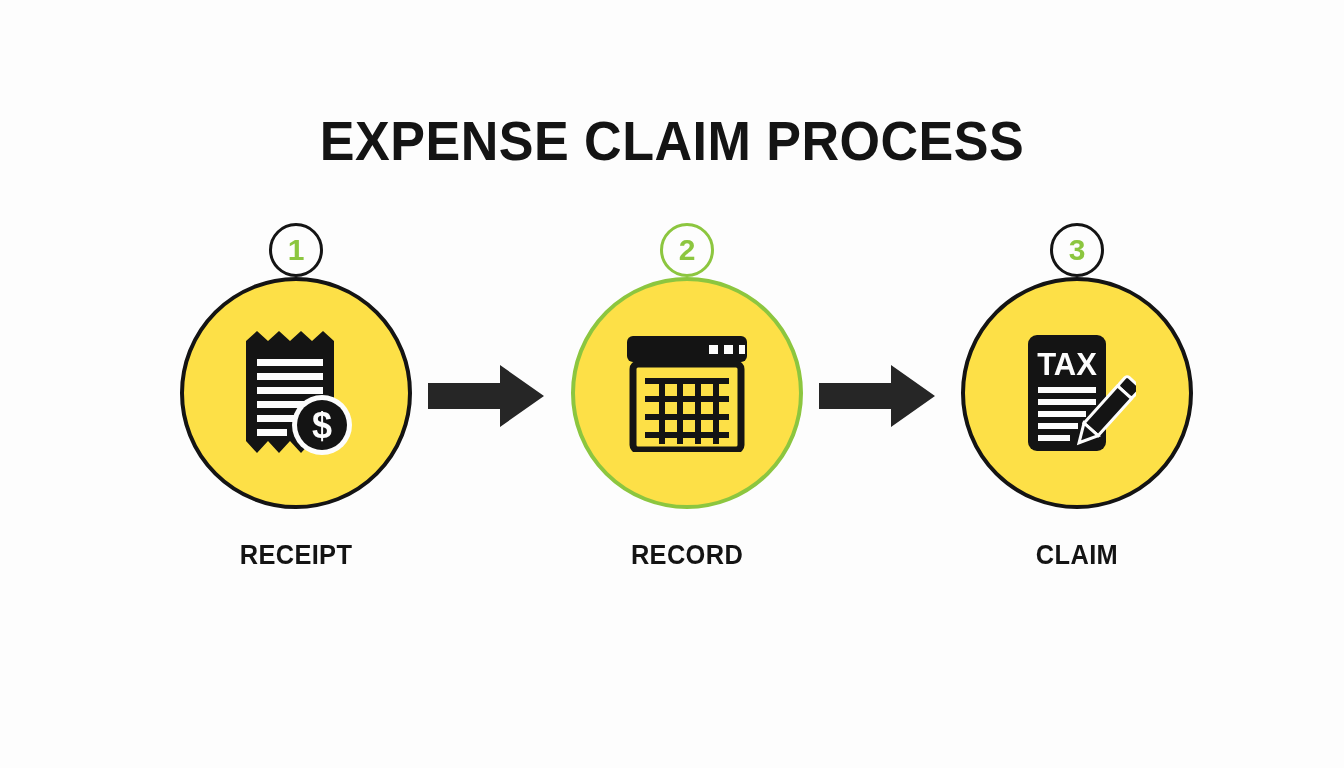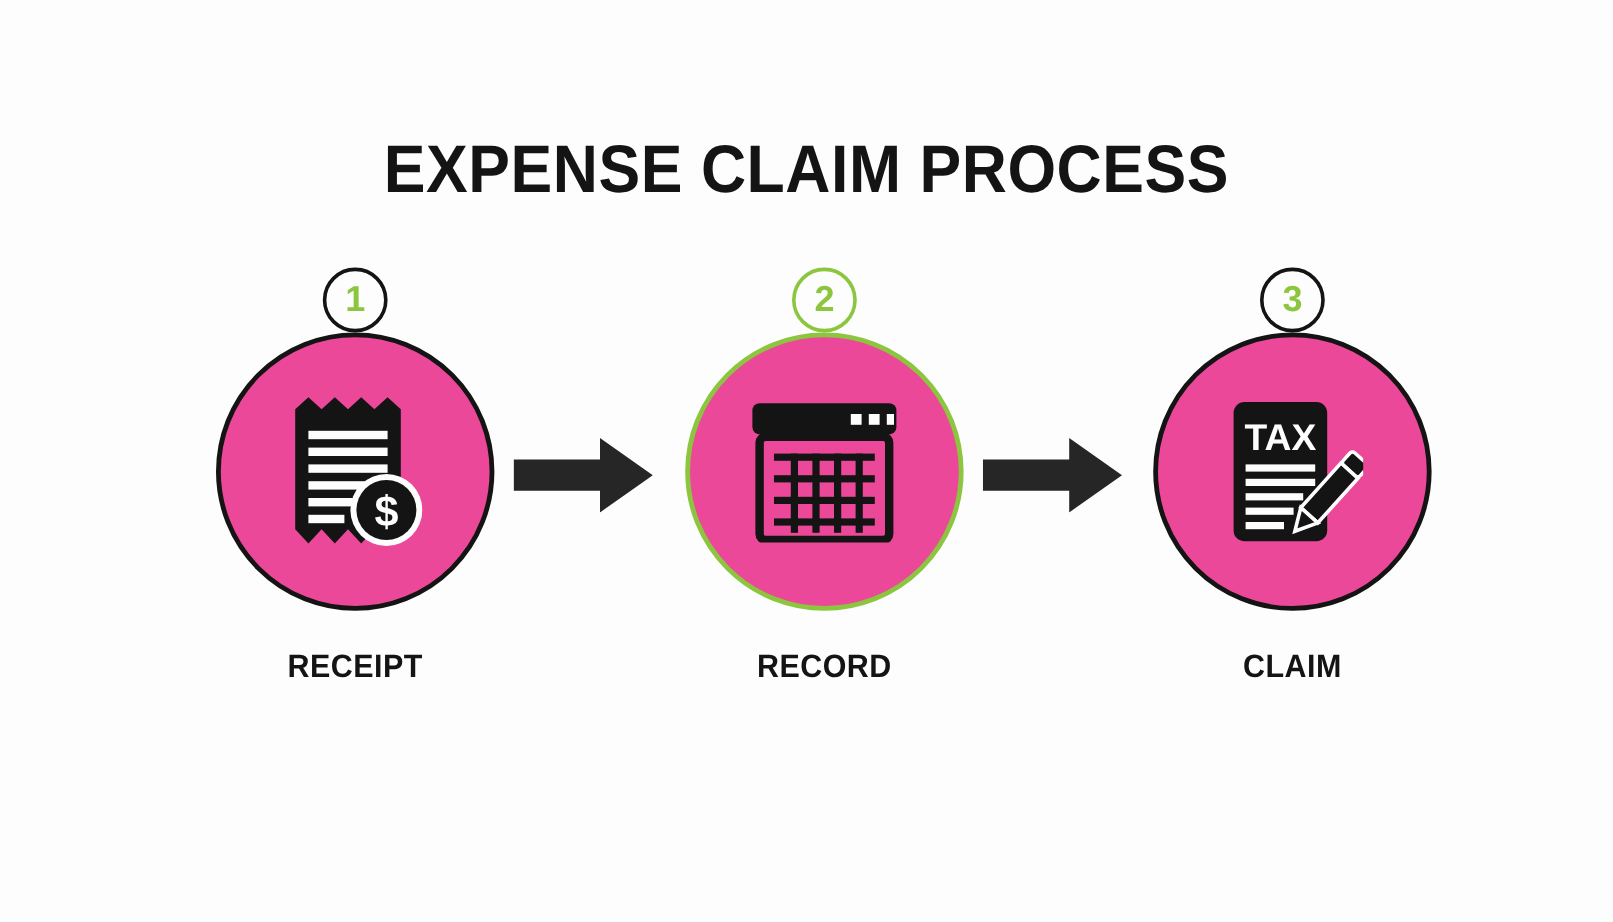--- a/index.html
+++ b/index.html
@@ -90,21 +90,21 @@
   
   .ring {
     position: absolute;
     top: 62px;
     left: 50%;
     margin-left: -116px;
     width: 232px;
     height: 232px;
     border-radius: 50%;
     border: 4px solid #141414;
-    background: #ec4899;
+    background: #fde047;
     box-sizing: border-box;
     z-index: 2;
   }
   .ring.ring-green { border-color: #8cc63f; }
 
   .icon-wrap {
     position: absolute;
     left: 0;
     top: 0;
     width: 100%;

